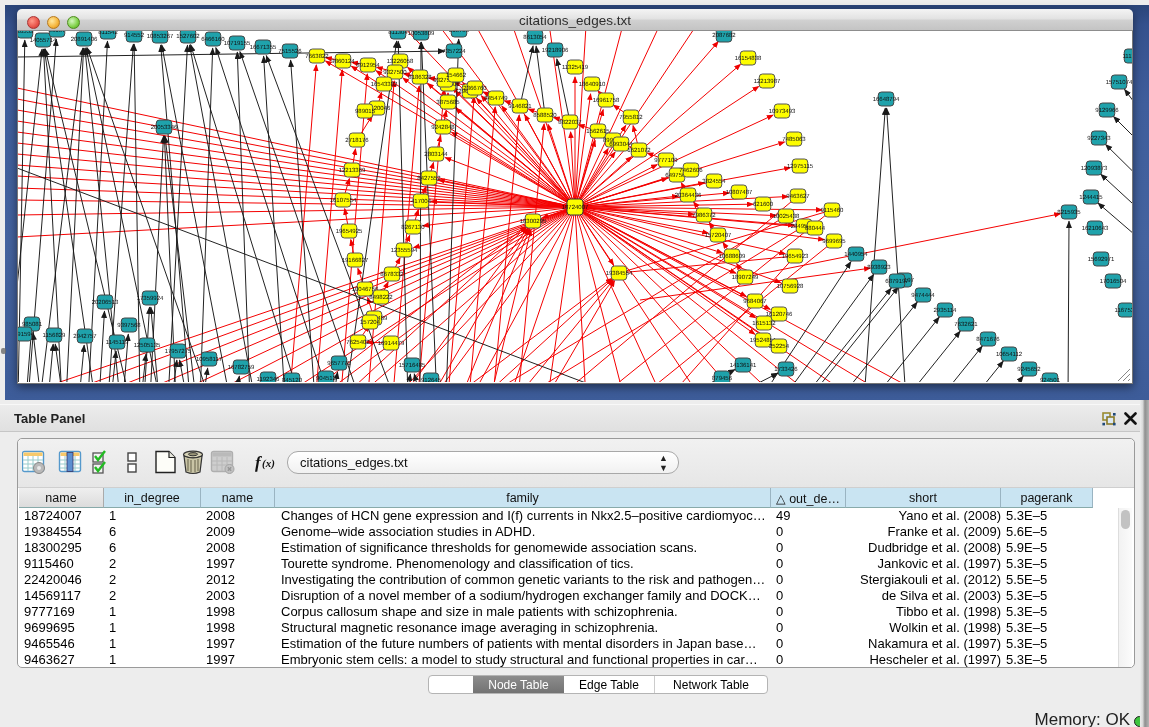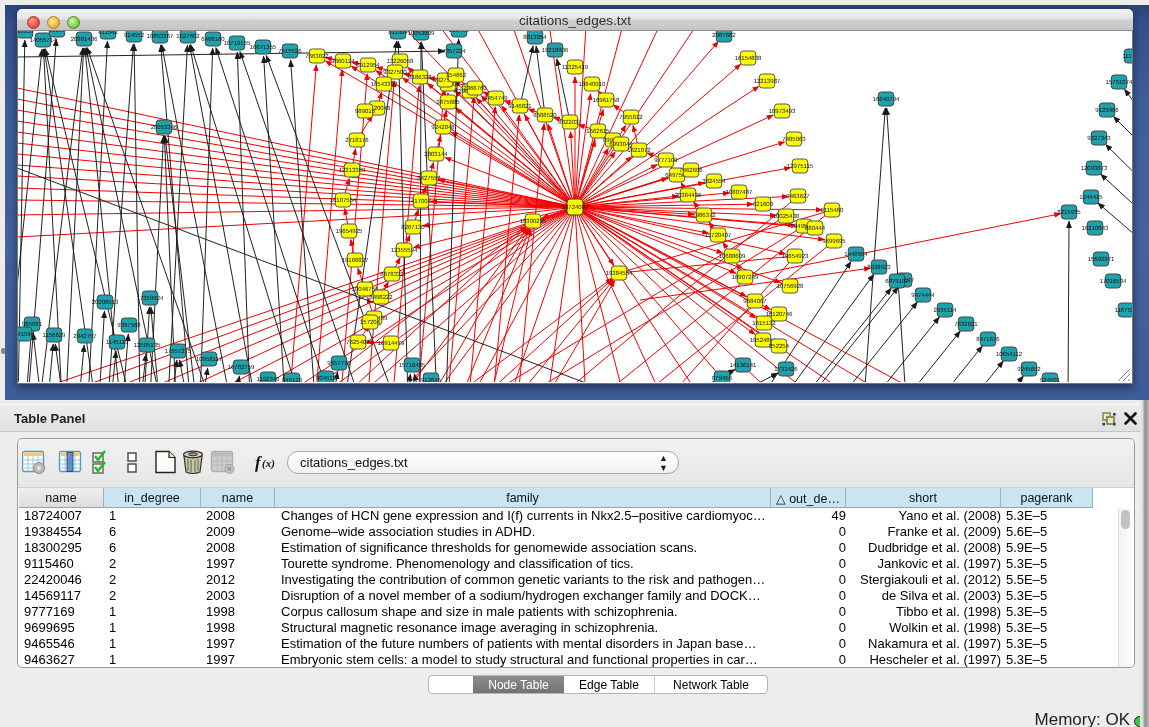--- a/index.html
+++ b/index.html
@@ -38,21 +38,21 @@
   font-size:12.5px; color:#111; }
 #thead div { border-right:1px solid #9ab4c2; border-bottom:1px solid #8aa; background:#c9e4f2;
   text-align:center; padding-top:3px; height:20px; }
 #thead .h0 { background:linear-gradient(180deg,#efefef,#dcdcdc); border-right:1px solid #aaa; }
 #tbody { position:absolute; left:1px; top:69px; width:1103px; height:160px; overflow:hidden;
   font-size:13px; color:#000; }
 .trow { display:flex; height:16px; line-height:16px; white-space:nowrap; }
 .trow div { overflow:hidden; }
 .c0 { width:85px; padding-left:5px; } .c1 { width:97px; padding-left:5px; }
 .c2 { width:74px; padding-left:5px; } .c3 { width:496px; padding-left:6px; }
-.c4 { width:75px; padding-left:5px;text-align:right; } .c5 { width:155px; text-align:right; }
+.c4 { width:75px; padding-left:5px; } .c5 { width:155px; text-align:right; }
 .c6 { width:92px; padding-left:5px; }
 #vscroll { position:absolute; right:2px; top:69px; width:14px; height:159px;
   background:linear-gradient(90deg,#f2f2f2,#fbfbfb); border-left:1px solid #ddd; }
 #vscroll .thumb { position:absolute; left:2px; top:2px; width:9px; height:19px;
   background:#c2c2c2; border-radius:5px; }
 #tabs { position:absolute; left:428px; top:275px; height:19px; display:flex;
   border:1px solid #b4b4b4; border-radius:4px; overflow:hidden; background:#fff;
   font-size:12px; }
 #tabs div { padding-top:2px; height:19px; text-align:center; }
 #tabs .t1 { width:91px;margin-left:44px; } #tabs .t2 { width:90px; } #tabs .t3 { width:112px; }

